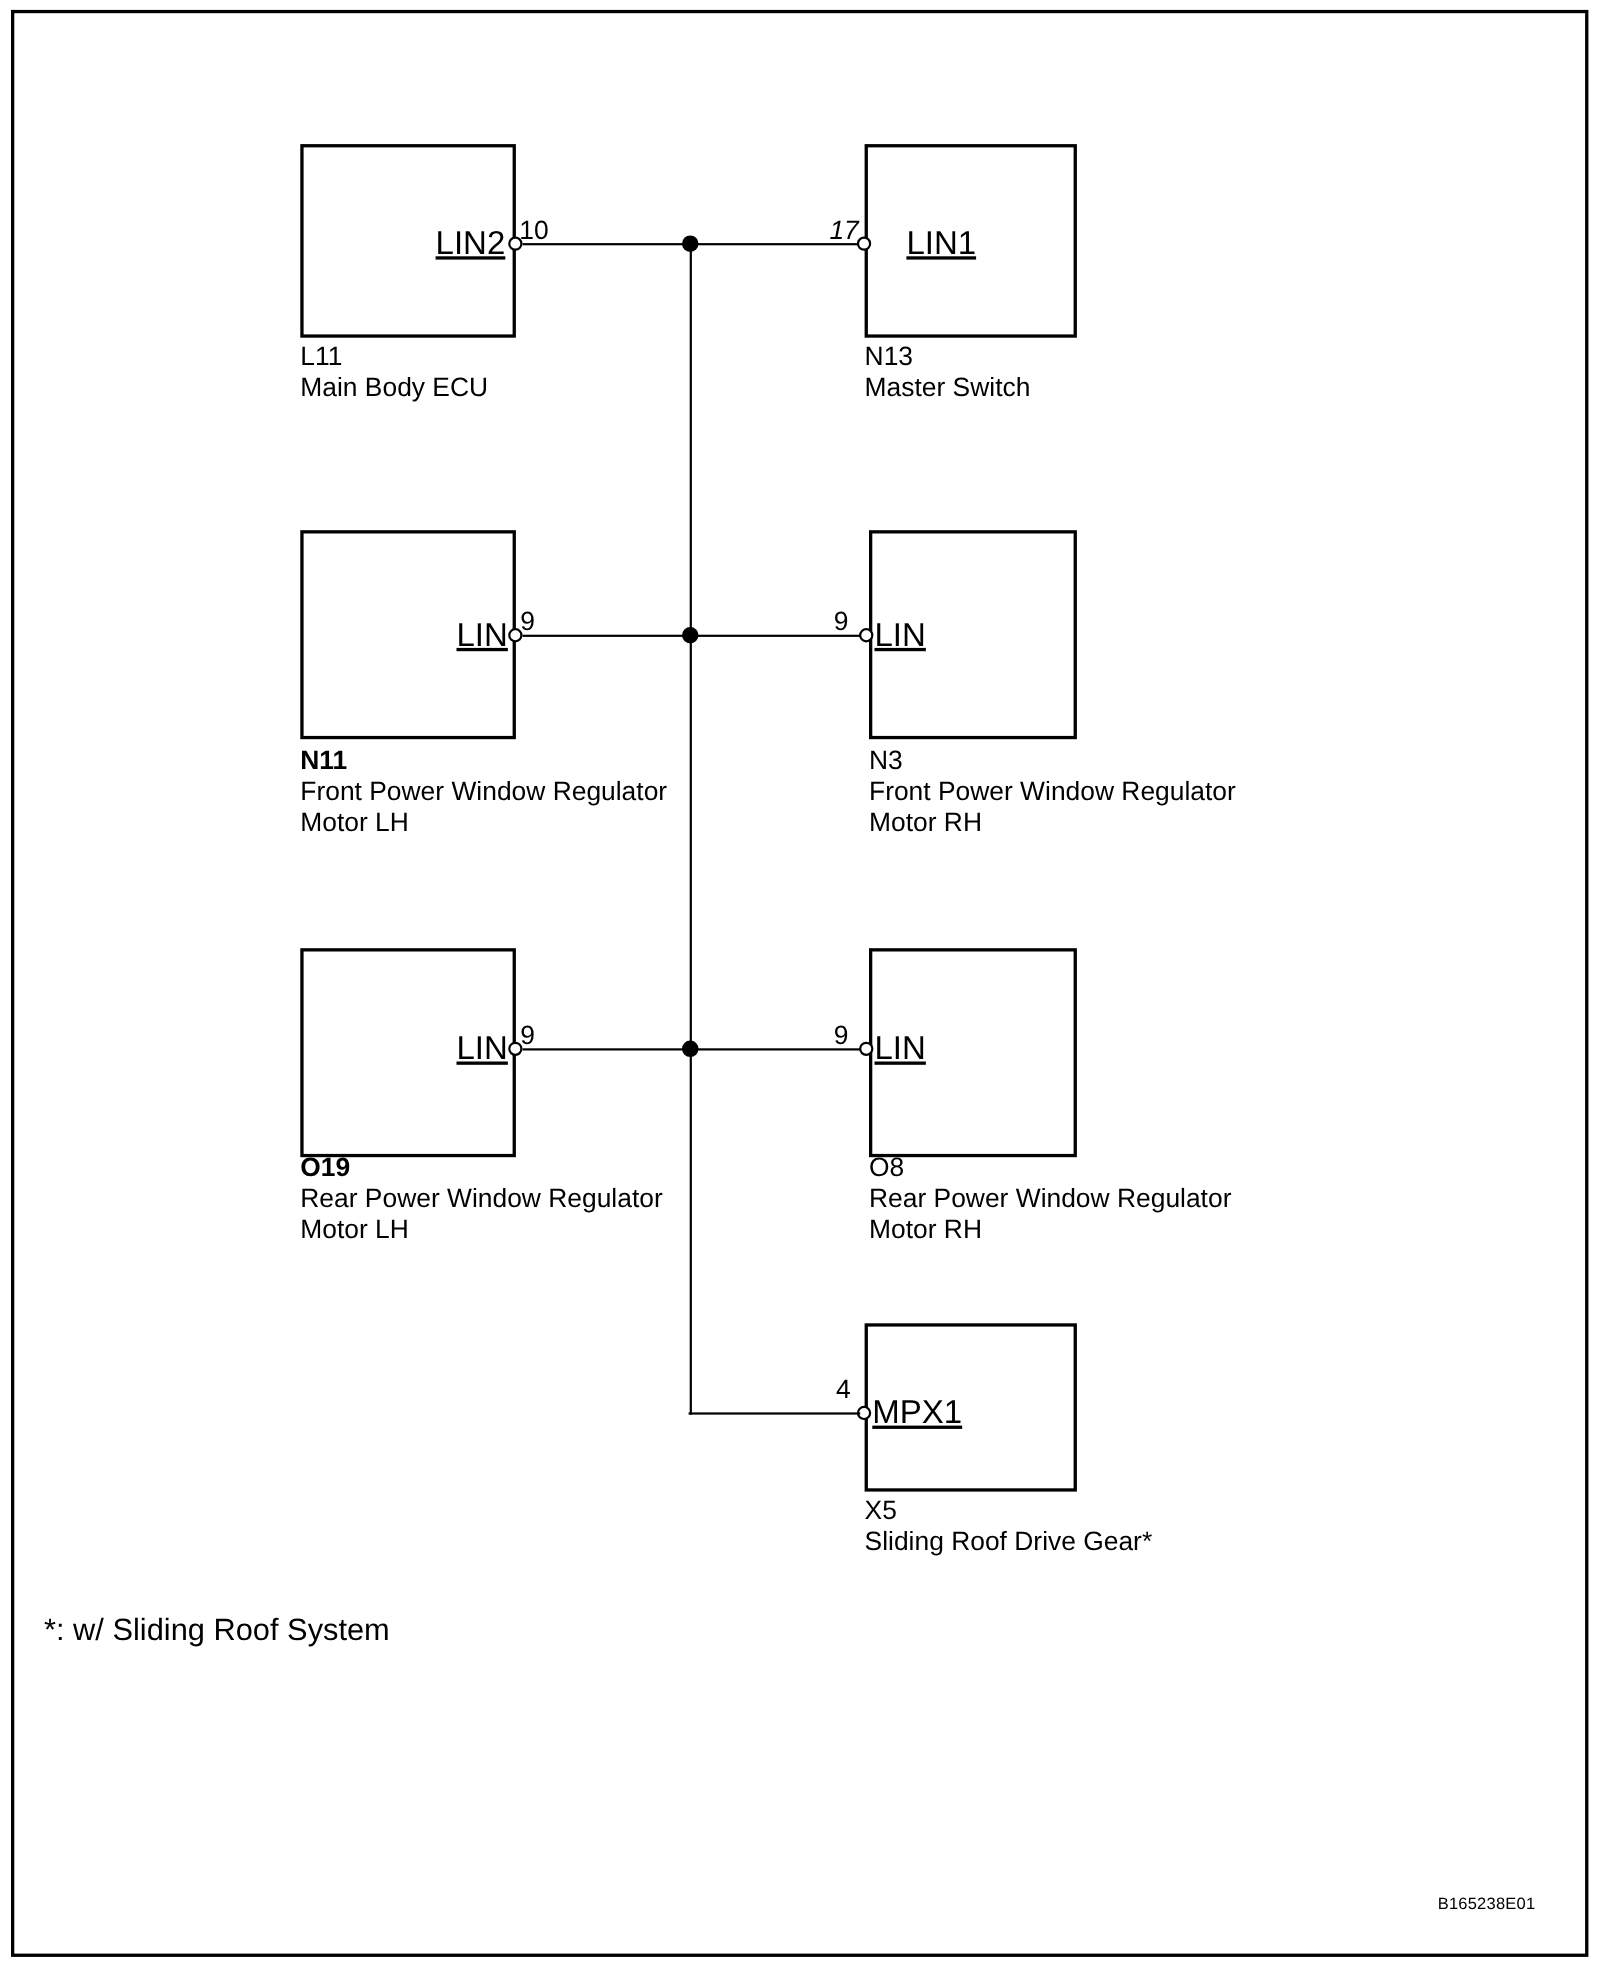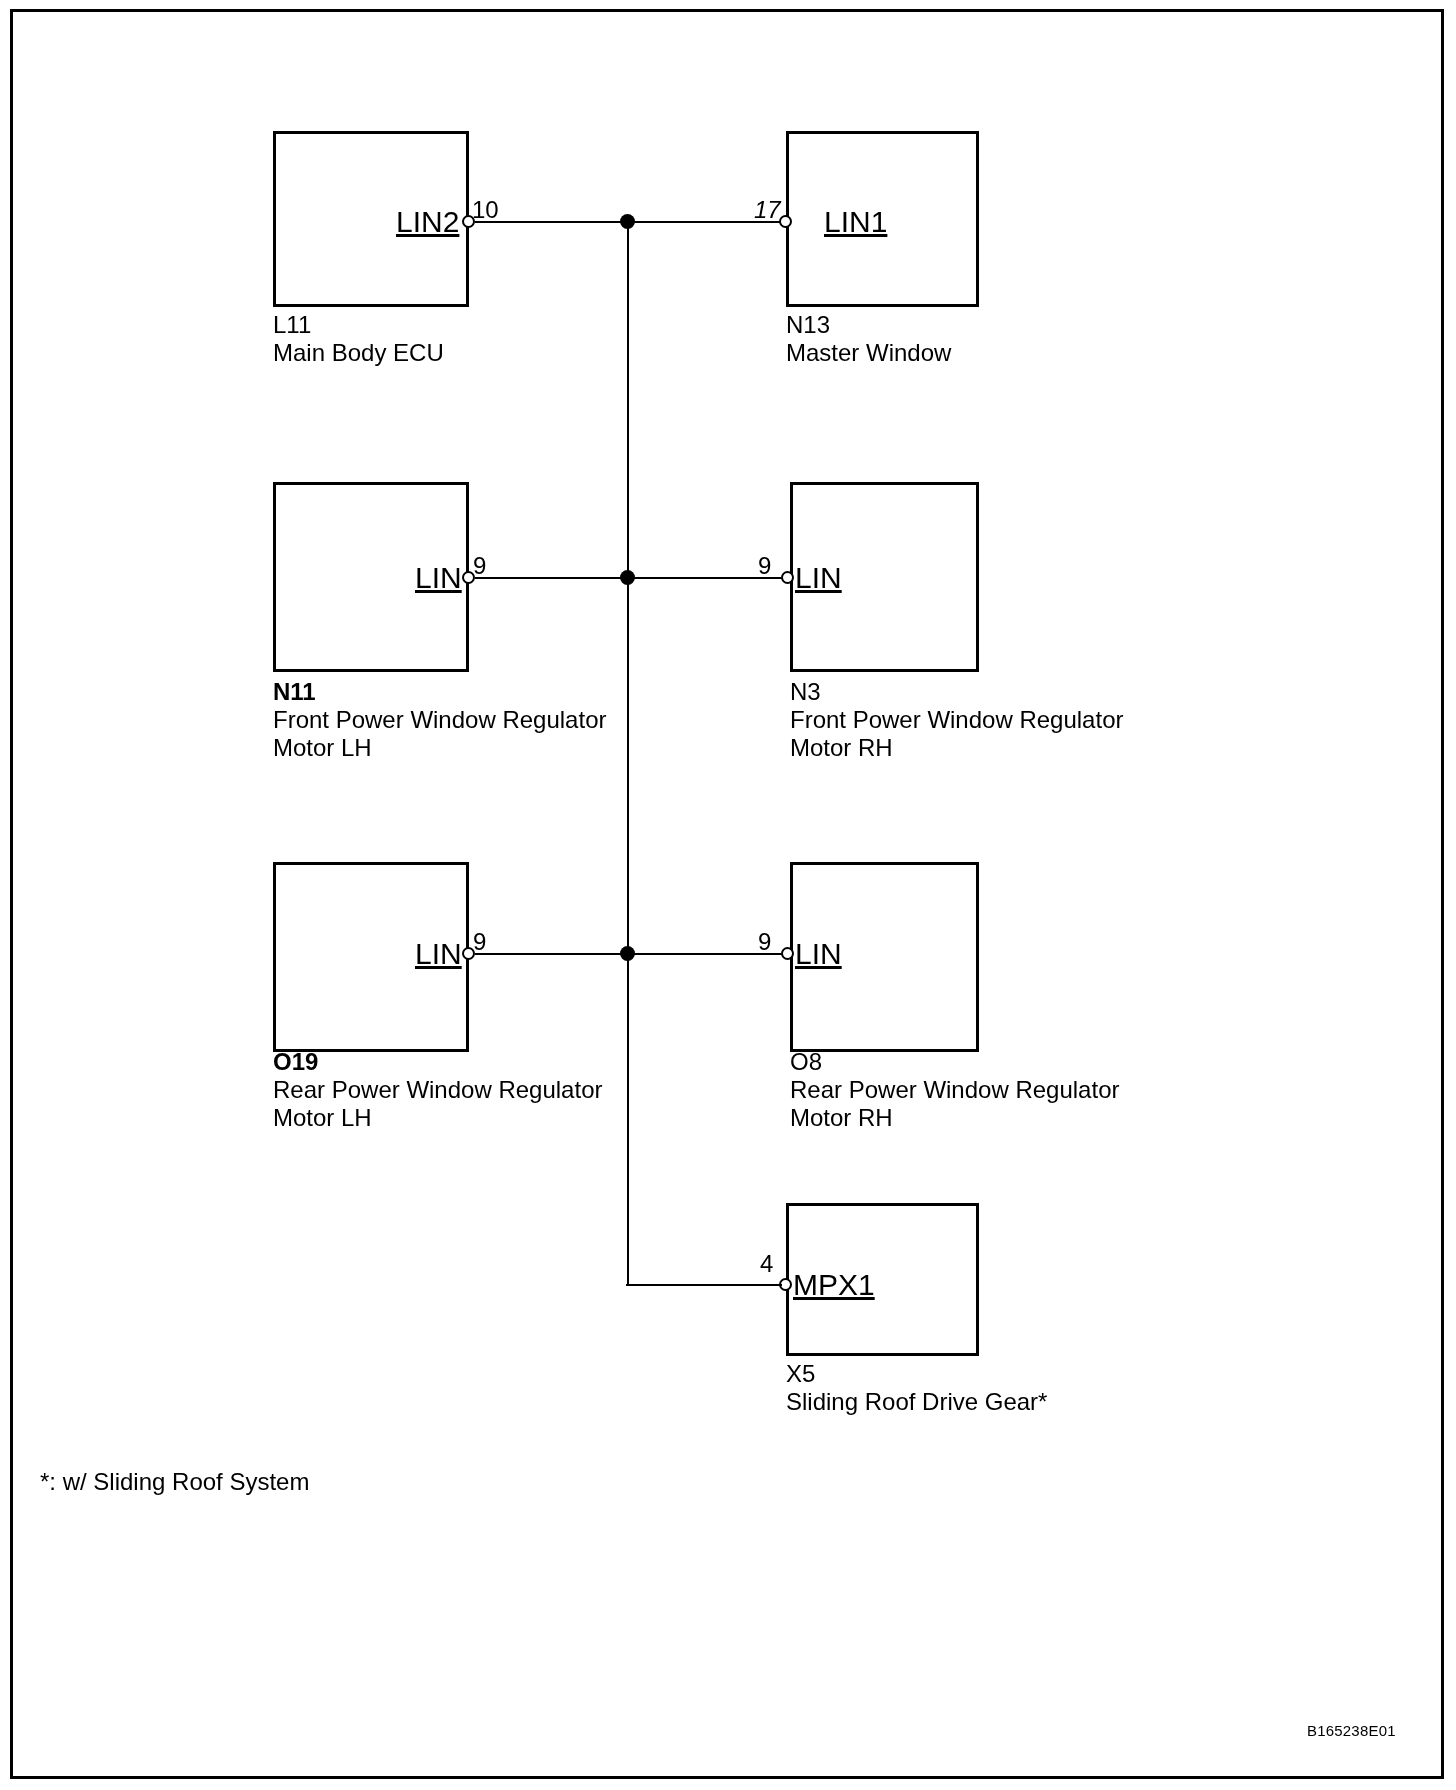--- a/index.html
+++ b/index.html
@@ -81,21 +81,21 @@
     height: 0;
     border-top: 2.5px solid #000000;
   }
   .wire-v {
     position: absolute;
     width: 0;
     border-left: 2.5px solid #000000;
   }
   .footnote {
     position: absolute;
-    font-size: 24px;
+    font-size: 28px;
     line-height: 30px;
     white-space: pre;
   }
   .doc-code {
     position: absolute;
     font-size: 15px;
     line-height: 16px;
     letter-spacing: 0.2px;
     white-space: nowrap;
   }
@@ -112,21 +112,21 @@
   <div class="pin-num" style="left:472px; top:198px;">10</div>
   <div class="terminal" style="left:462px; top:215px;"></div>
   <div class="caption" style="left:273px; top:309px;">L11</div>
   <div class="caption" style="left:273px; top:337px;">Main Body ECU</div>
 
   <div class="comp-box" style="left:786px; top:131px; width:193px; height:176px;"></div>
   <div class="pin-label" style="left:824px; top:209px;">LIN1</div>
   <div class="pin-num" style="left:754px; top:198px;font-style:italic;">17</div>
   <div class="terminal" style="left:779px; top:215px;"></div>
   <div class="caption" style="left:786px; top:309px;">N13</div>
-  <div class="caption" style="left:786px; top:337px;">Master Window</div>
+  <div class="caption" style="left:786px; top:337px;">Master Switch</div>
 
   <div class="wire-h" style="left:475px; top:221px; width:153px;"></div>
   <div class="wire-h" style="left:628px; top:221px; width:152px;"></div>
   <div class="junction" style="left:620px; top:214px;"></div>
 
   <div class="comp-box" style="left:273px; top:482px; width:196px; height:190px;"></div>
   <div class="pin-label" style="left:415px; top:565px;">LIN</div>
   <div class="pin-num" style="left:473px; top:554px;">9</div>
   <div class="terminal" style="left:462px; top:571px;"></div>
   <div class="caption" style="left:273px; top:676px;font-weight:bold;">N11</div>

